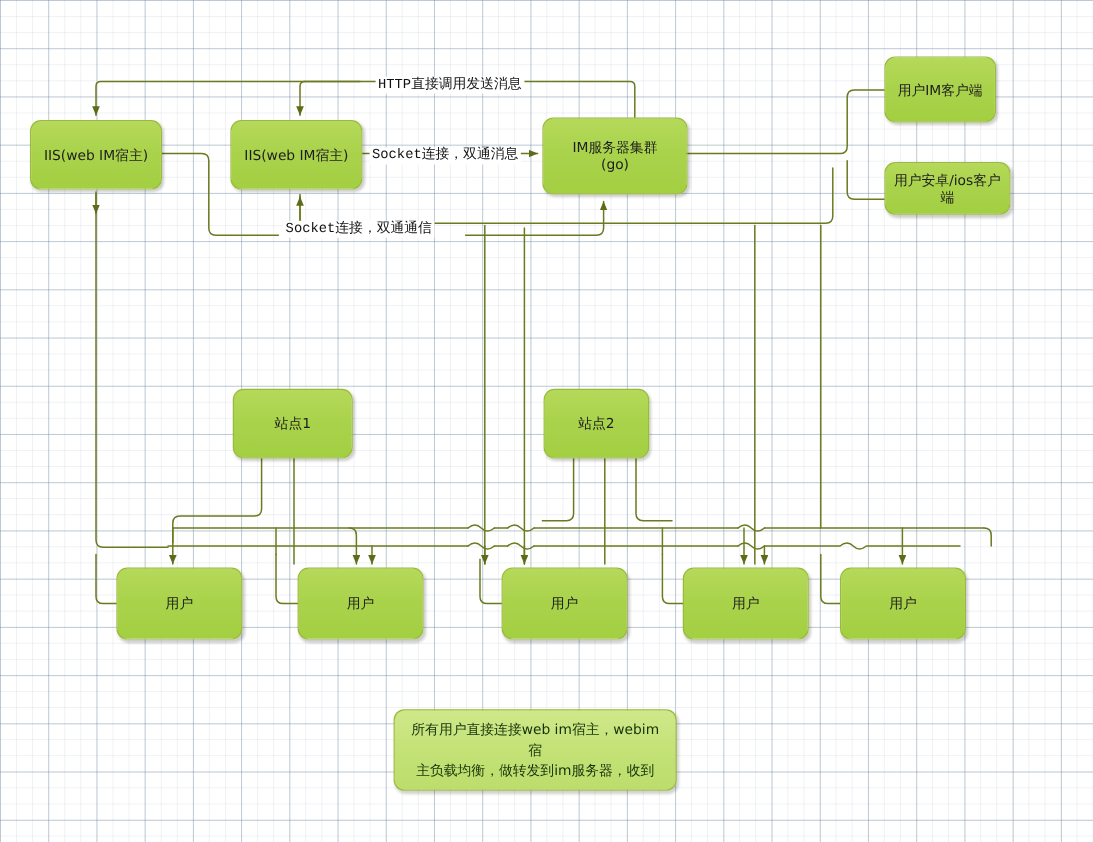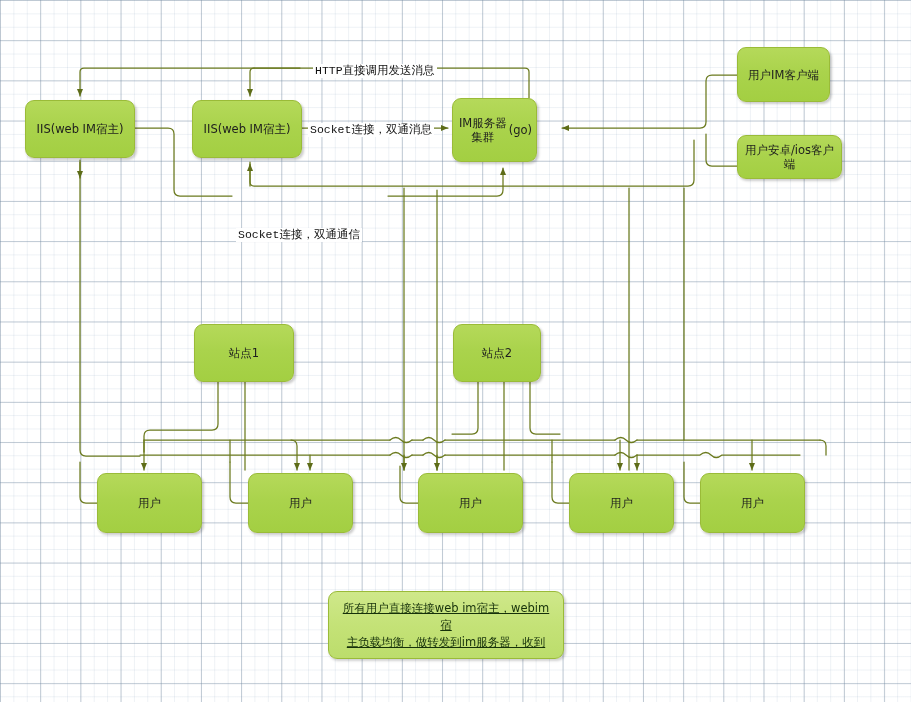--- a/index.html
+++ b/index.html
@@ -140,21 +140,21 @@
   </svg>
 
   <div class="node cn" style="left:25px;top:100px;width:110px;height:58px;">
     <span>IIS(web IM宿主)</span>
   </div>
 
   <div class="node cn" style="left:192px;top:100px;width:110px;height:58px;">
     <span>IIS(web IM宿主)</span>
   </div>
 
-  <div class="node cn" style="left:452px;top:98px;width:85px;height:64px;flex-direction:row;">
+  <div class="node cn" style="left:452px;top:98px;width:121px;height:64px;flex-direction:column;">
     <span>IM服务器集群</span>
     <span>(go)</span>
   </div>
 
   <div class="node cn" style="left:737px;top:47px;width:93px;height:55px;">
     <span>用户IM客户端</span>
   </div>
 
   <div class="node cn" style="left:737px;top:135px;width:105px;height:44px;">
     <span>用户安卓/ios客户端</span>
@@ -187,24 +187,24 @@
   <div class="node cn" style="left:700px;top:473px;width:105px;height:60px;">
     <span>用户</span>
   </div>
 
   <div class="elabel" style="left:313px;top:64px;">
     <span>HTTP直接调用发送消息</span>
   </div>
   <div class="elabel" style="left:308px;top:123px;">
     <span>Socket连接，双通消息</span>
   </div>
-  <div class="elabel" style="left:236px;top:184px;margin-top:44px;">
+  <div class="elabel" style="left:236px;top:184px;">
     <span>Socket连接，双通通信</span>
   </div>
 
-  <div class="note" style="left:328px;top:591px;width:236px;height:68px;text-decoration:underline;">
+  <div class="note" style="left:328px;top:591px;width:236px;height:68px;">
     <div style="display:block;">
       <span style="display:block;">所有用户直接连接web im宿主，webim宿</span>
       <span style="display:block;">主负载均衡，做转发到im服务器，收到</span>
     </div>
   </div>
 
 </div>
 
 </body></html>

